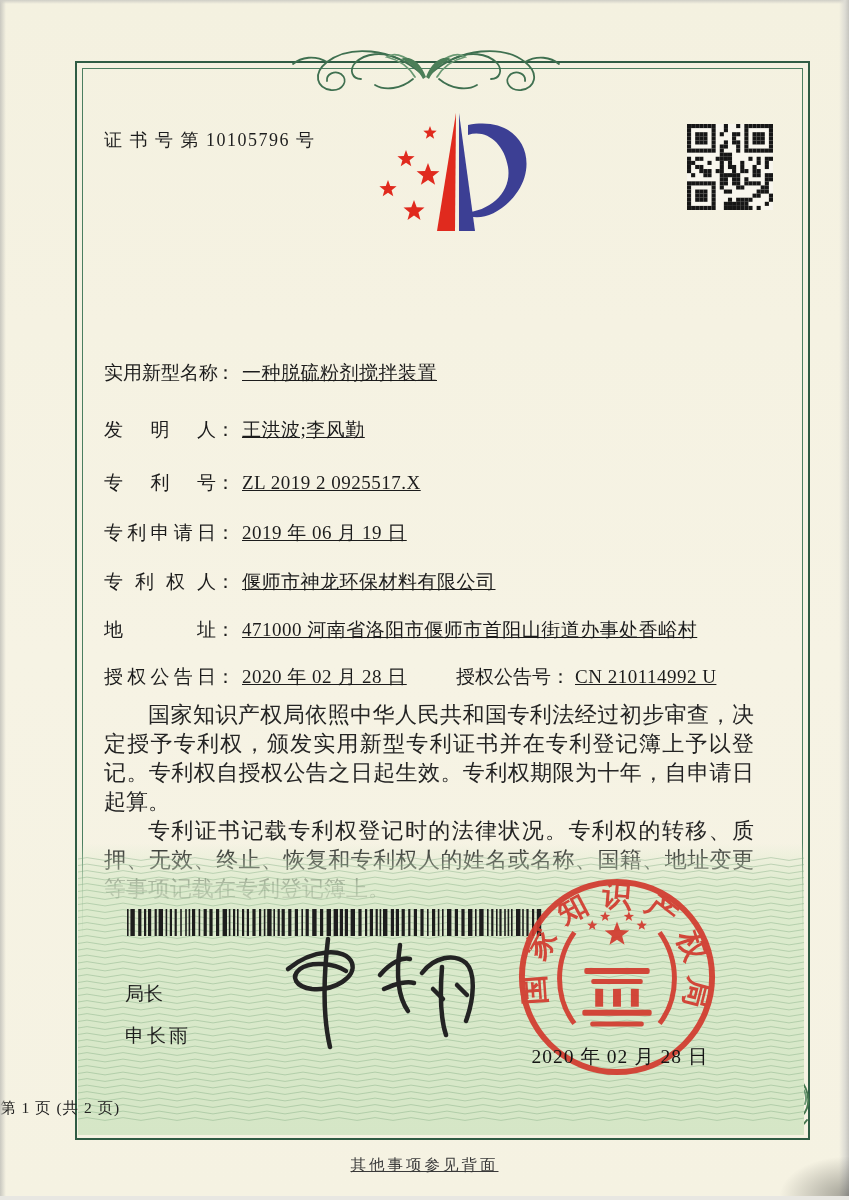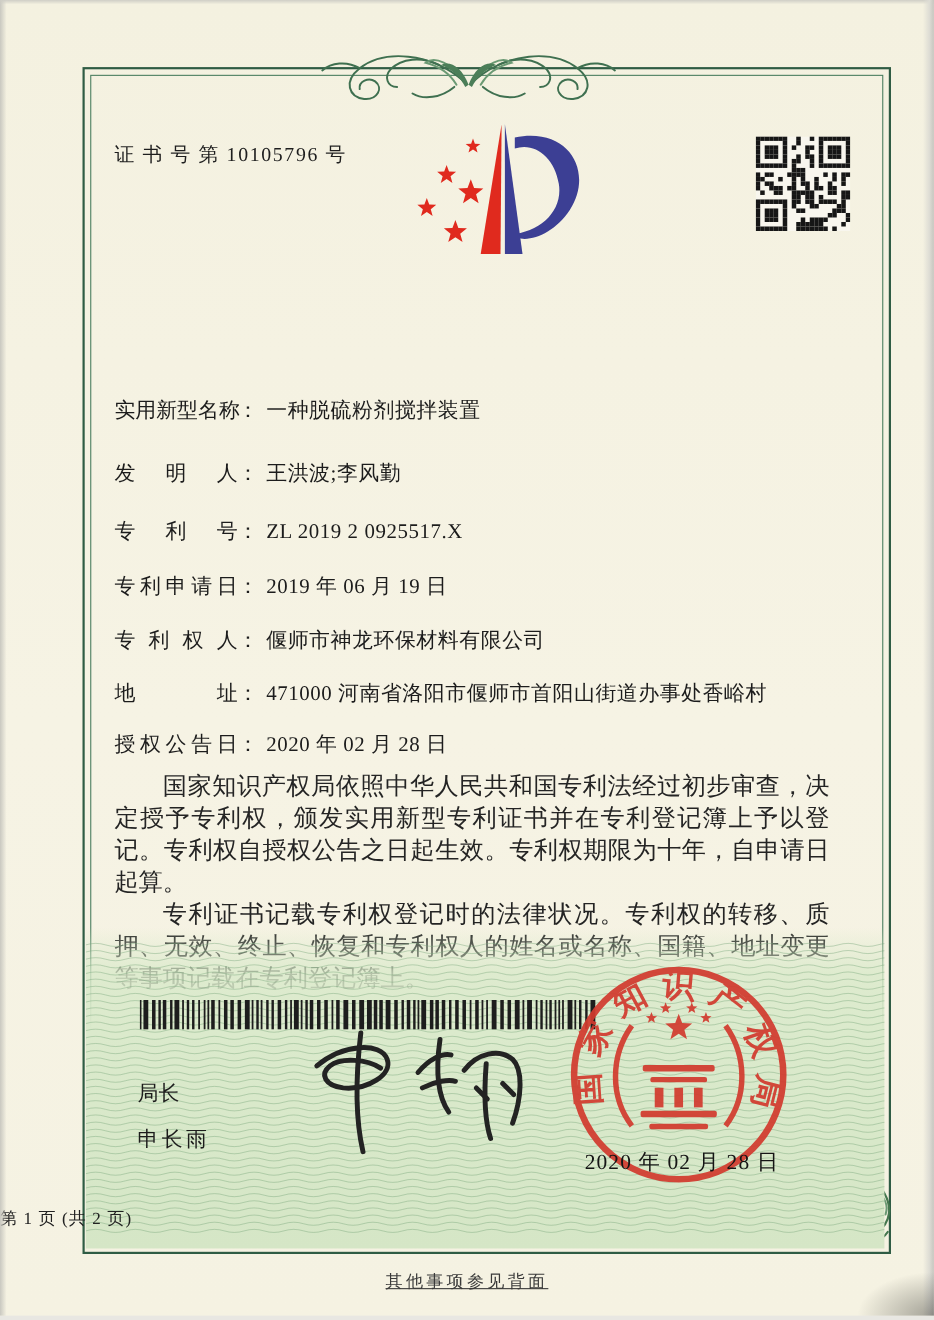--- a/index.html
+++ b/index.html
@@ -32,21 +32,21 @@
   .logo{position:absolute;left:368px;top:111px;width:170px;height:122px;}
   .qr{position:absolute;left:687px;top:124px;width:86px;height:86px;}
 
   .title{position:absolute;left:0;right:0;top:246px;text-align:center;
     font-size:45px;font-weight:600;letter-spacing:7px;color:#111;}
 
   .fields{position:absolute;left:104px;top:360px;width:650px;font-size:19px;color:#1c1c1c;}
   .field-row{position:absolute;left:0;white-space:nowrap;}
   .f-label{display:inline-block;width:112px;text-align:justify;text-align-last:justify;}
   .f-colon{display:inline-block;}
-  .f-value{margin-left:7px;letter-spacing:.5px;}
+  .f-value{margin-left:7px;letter-spacing:.5px;text-decoration:underline;}
   .grant-no{position:absolute;left:352px;top:0;white-space:nowrap;}
   .grant-no .f-value{margin-left:5px;}
 
   .paragraphs{position:absolute;left:104px;top:702px;width:650px;
     font-size:22px;line-height:29px;color:#242424;text-align:justify;font-family:Liberation Mono, monospace;}
   .paragraphs p{margin:0;text-indent:2em;}
 
   
   .band{position:absolute;left:78px;top:843px;width:726px;height:292px;
     background:linear-gradient(180deg,rgba(216,233,201,0) 0,rgba(216,233,201,.8) 42px,#dbeacc 95px,#d5e6c6 100%);}
@@ -368,20 +368,23 @@
       <span class="f-label">专利申请日</span><span class="f-colon">：</span><span class="f-value">2019 年 06 月 19 日</span>
     </div>
     <div class="field-row" style="top:209px">
       <span class="f-label">专利权人</span><span class="f-colon">：</span><span class="f-value">偃师市神龙环保材料有限公司</span>
     </div>
     <div class="field-row" style="top:257px">
       <span class="f-label">地址</span><span class="f-colon">：</span><span class="f-value">471000 河南省洛阳市偃师市首阳山街道办事处香峪村</span>
     </div>
     <div class="field-row" style="top:304px">
       <span class="f-label">授权公告日</span><span class="f-colon">：</span><span class="f-value">2020 年 02 月 28 日</span>
+      <span class="grant-no">
+        <span>授权公告号</span><span>：</span><span class="f-value">CN 210114992 U</span>
+      </span>
     </div>
   </div>
 
   <div class="paragraphs">
     <p>国家知识产权局依照中华人民共和国专利法经过初步审查，决定授予专利权，颁发实用新型专利证书并在专利登记簿上予以登记。专利权自授权公告之日起生效。专利权期限为十年，自申请日起算。</p>
     <p>专利证书记载专利权登记时的法律状况。专利权的转移、质押、无效、终止、恢复和专利权人的姓名或名称、国籍、地址变更等事项记载在专利登记簿上。</p>
   </div>
 
   <div class="band">
     <svg id="waves" width="726" height="270">

